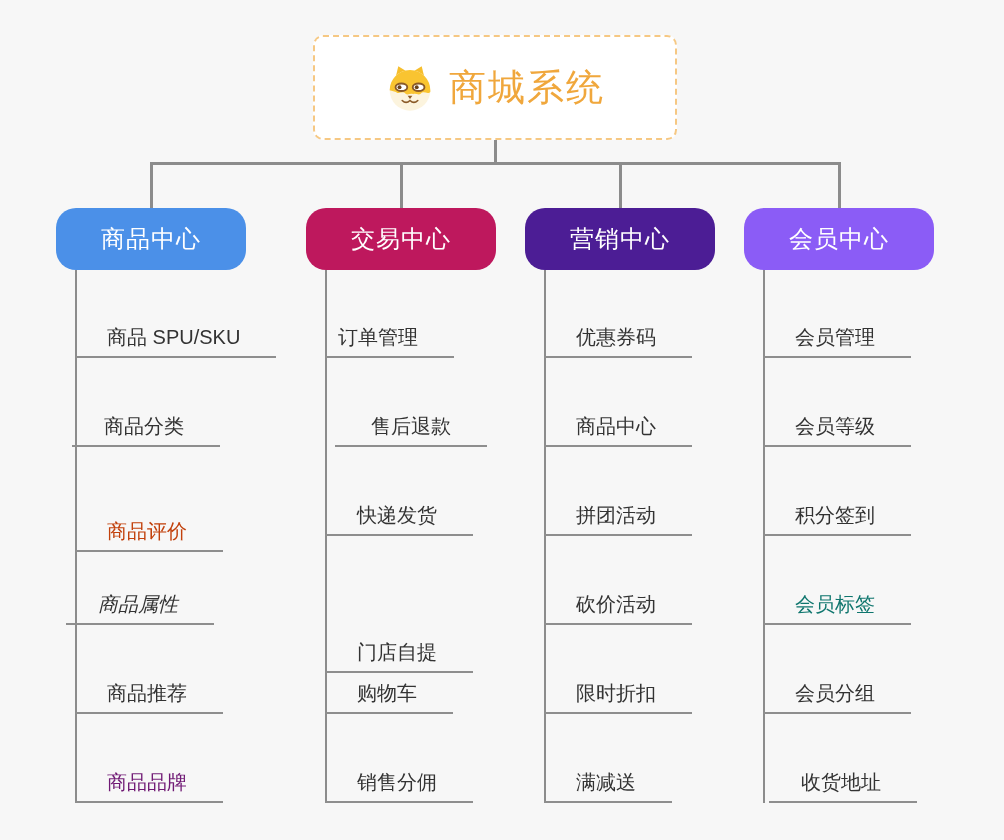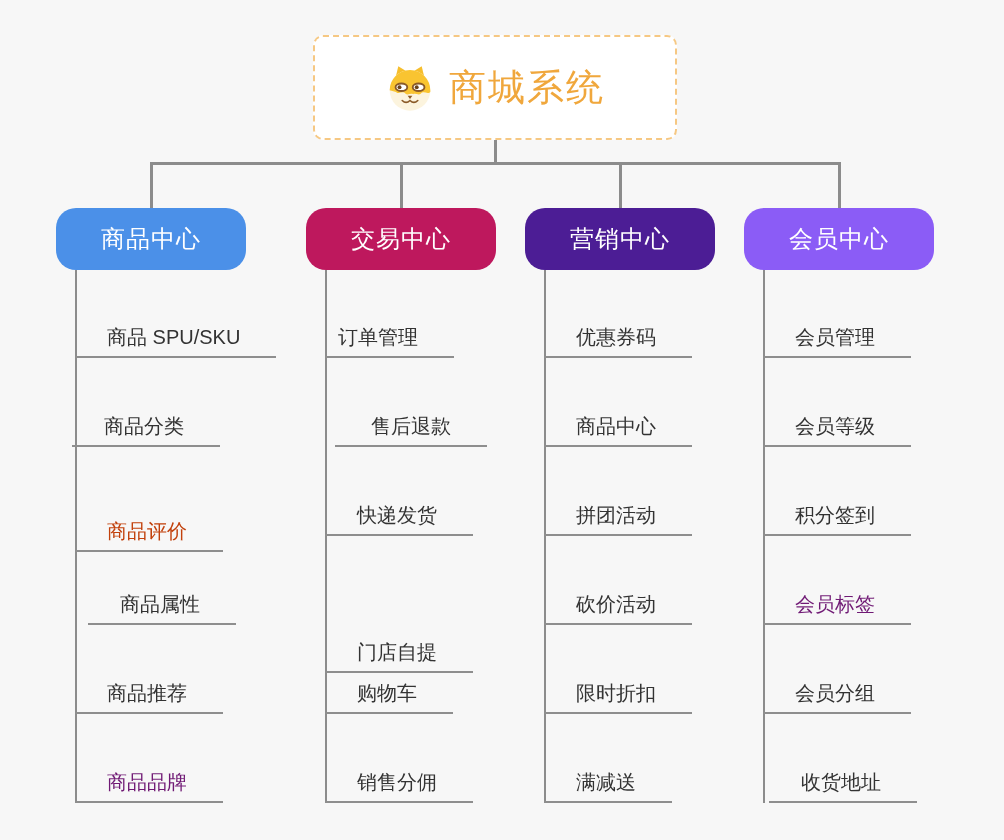--- a/index.html
+++ b/index.html
@@ -96,21 +96,21 @@
       <div class="line" style="left: 494px; top: 140px; width: 3px; height: 25px; background: rgb(140, 140, 140);"></div>
       <div class="line" style="left: 150px; top: 162px; width: 691px; height: 3px; background: rgb(140, 140, 140);"></div>
       <div class="line" style="left: 150px; top: 162px; width: 3px; height: 46px; background: rgb(140, 140, 140);"></div>
       <div class="branch-box" style="left: 56px; background: rgb(75, 144, 232);">
         <span class="branch-label">商品中心</span>
       </div>
       <div class="line" style="left: 75px; top: 270px; width: 2px; height: 533px; background: rgb(140, 140, 140);"></div>
       <div class="leaf" style="left: 75px; top: 324px; border-bottom-color: rgb(142, 142, 142); color: rgb(51, 51, 51);">商品 SPU/SKU</div>
       <div class="leaf" style="left: 72px; top: 413px; border-bottom-color: rgb(142, 142, 142); color: rgb(51, 51, 51);">商品分类</div>
       <div class="leaf" style="left: 75px; top: 502px; border-bottom-color: rgb(142, 142, 142); color: #c2410c; margin-top: 16px;">商品评价</div>
-      <div class="leaf" style="left: 88px; top: 591px; border-bottom-color: rgb(142, 142, 142); color: rgb(51, 51, 51);">商品属性</div>
+      <div class="leaf" style="left: 66px; top: 591px; border-bottom-color: rgb(142, 142, 142); color: rgb(51, 51, 51); font-style: italic;">商品属性</div>
       <div class="leaf" style="left: 75px; top: 680px; border-bottom-color: rgb(142, 142, 142); color: rgb(51, 51, 51);">商品推荐</div>
       <div class="leaf" style="left: 75px; top: 769px; border-bottom-color: rgb(142, 142, 142); color: #701a75;">商品品牌</div>
       <div class="line" style="left: 400px; top: 162px; width: 3px; height: 46px; background: rgb(140, 140, 140);"></div>
       <div class="branch-box" style="left: 306px; background: #be185d;">
         <span class="branch-label">交易中心</span>
       </div>
       <div class="line" style="left: 325px; top: 270px; width: 2px; height: 533px; background: rgb(140, 140, 140);"></div>
       <div class="leaf" style="left: 325px; top: 324px; border-bottom-color: rgb(142, 142, 142); color: rgb(51, 51, 51); padding-left: 13px;">订单管理</div>
       <div class="leaf" style="left: 335px; top: 413px; border-bottom-color: rgb(142, 142, 142); color: rgb(51, 51, 51); padding-left: 36px;">售后退款</div>
       <div class="leaf" style="left: 325px; top: 502px; border-bottom-color: rgb(142, 142, 142); color: rgb(51, 51, 51);">快递发货</div>
@@ -129,18 +129,18 @@
       <div class="leaf" style="left: 544px; top: 680px; border-bottom-color: rgb(142, 142, 142); color: rgb(51, 51, 51);">限时折扣</div>
       <div class="leaf" style="left: 544px; top: 769px; border-bottom-color: rgb(142, 142, 142); color: rgb(51, 51, 51);">满减送</div>
       <div class="line" style="left: 838px; top: 162px; width: 3px; height: 46px; background: rgb(140, 140, 140);"></div>
       <div class="branch-box" style="left: 744px; background: #8b5cf6;">
         <span class="branch-label">会员中心</span>
       </div>
       <div class="line" style="left: 763px; top: 270px; width: 2px; height: 533px; background: rgb(140, 140, 140);"></div>
       <div class="leaf" style="left: 763px; top: 324px; border-bottom-color: rgb(142, 142, 142); color: rgb(51, 51, 51);">会员管理</div>
       <div class="leaf" style="left: 763px; top: 413px; border-bottom-color: rgb(142, 142, 142); color: rgb(51, 51, 51);">会员等级</div>
       <div class="leaf" style="left: 763px; top: 502px; border-bottom-color: rgb(142, 142, 142); color: rgb(51, 51, 51);">积分签到</div>
-      <div class="leaf" style="left: 763px; top: 591px; border-bottom-color: rgb(142, 142, 142); color: #701a75;">会员标签</div>
+      <div class="leaf" style="left: 763px; top: 591px; border-bottom-color: rgb(142, 142, 142); color: #0f766e;">会员标签</div>
       <div class="leaf" style="left: 763px; top: 680px; border-bottom-color: rgb(142, 142, 142); color: rgb(51, 51, 51);">会员分组</div>
       <div class="leaf" style="left: 763px; top: 769px; border-bottom-color: rgb(142, 142, 142); color: rgb(51, 51, 51); margin-left: 6px;">收货地址</div>
     </div>
 
 </div>
 
 </body></html>

